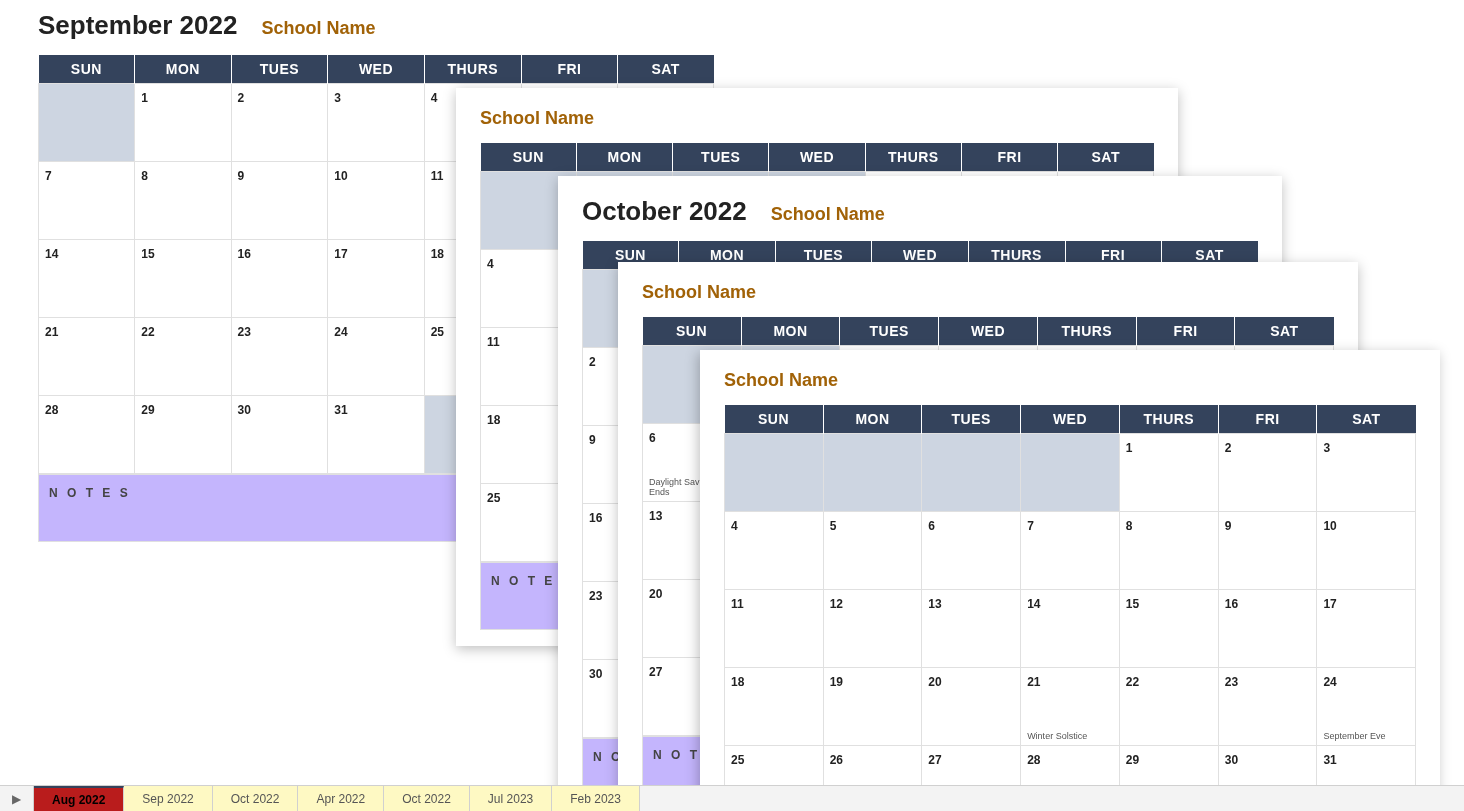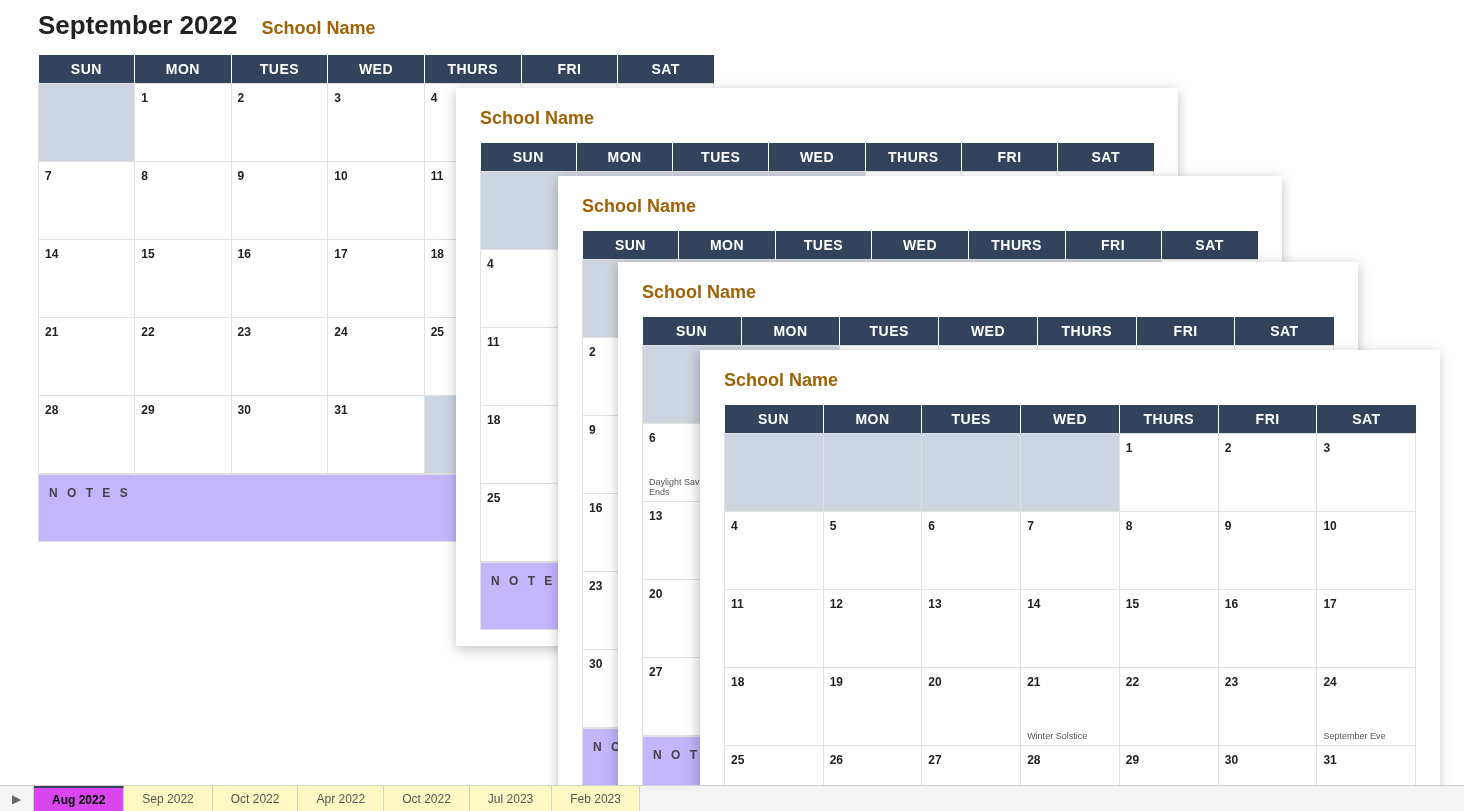--- a/index.html
+++ b/index.html
@@ -109,21 +109,21 @@
   }
   .tab {
     padding: 0 18px;
     display: flex;
     align-items: center;
     border-right: 1px solid #d0d0d0;
     color: #555;
     background: #fef9c3;
   }
   .tab.active {
-    background: #d946ef;
+    background: #b91c1c;
     color: #000;
     font-weight: 700;
     border-top: 2px solid #34435c;
   }
 
   
   .s-aug { left: 14px; top: 0; width: 724px; box-shadow: none; padding-top: 10px; }
   .s-aug table.cal th, .s-aug table.cal td { width: 100px; }
   .s-aug table.cal td { height: 78px; }
 
@@ -280,20 +280,21 @@
         </tr>
       </tbody>
     </table>
   <div class="notes-block">
     <span class="notes-label">N O T E S</span>
   </div>
 </div>
 
 <div class="sheet s-oct">
   <div class="title-row">
+    <div class="month-title">October 2022</div>
     <div class="school-name">School Name</div>
   </div>
   <table class="cal">
       <thead>
         <tr>
           <th>SUN</th>
           <th>MON</th>
           <th>TUES</th>
           <th>WED</th>
           <th>THURS</th>

